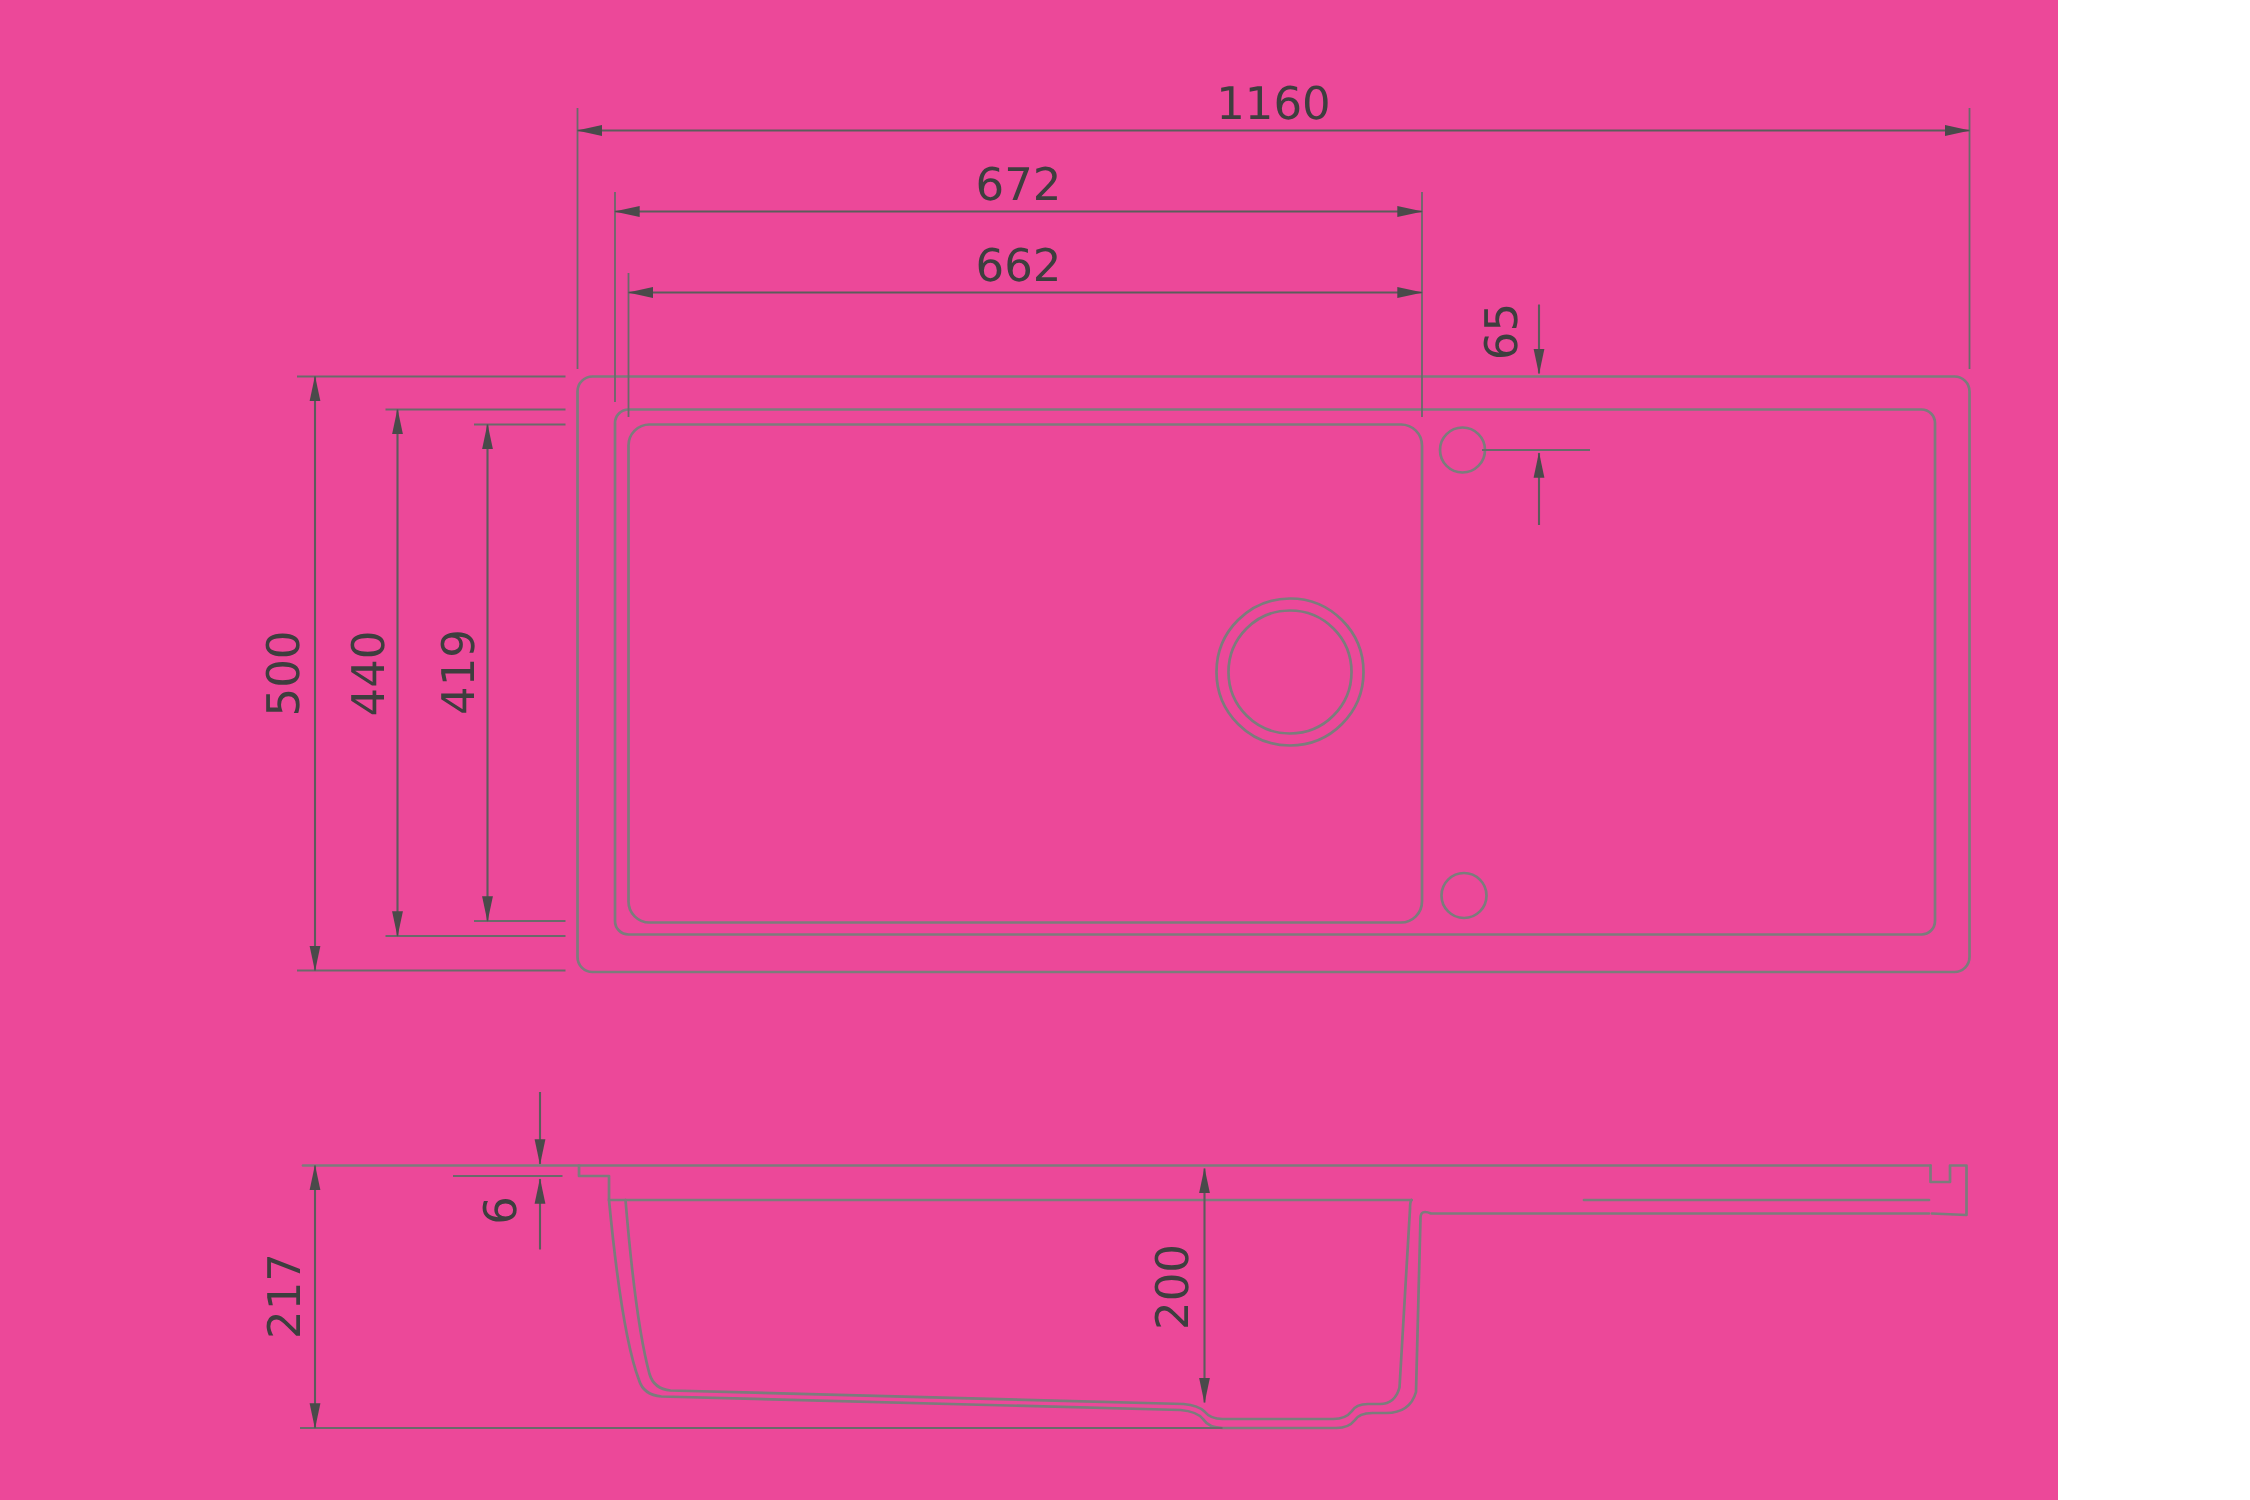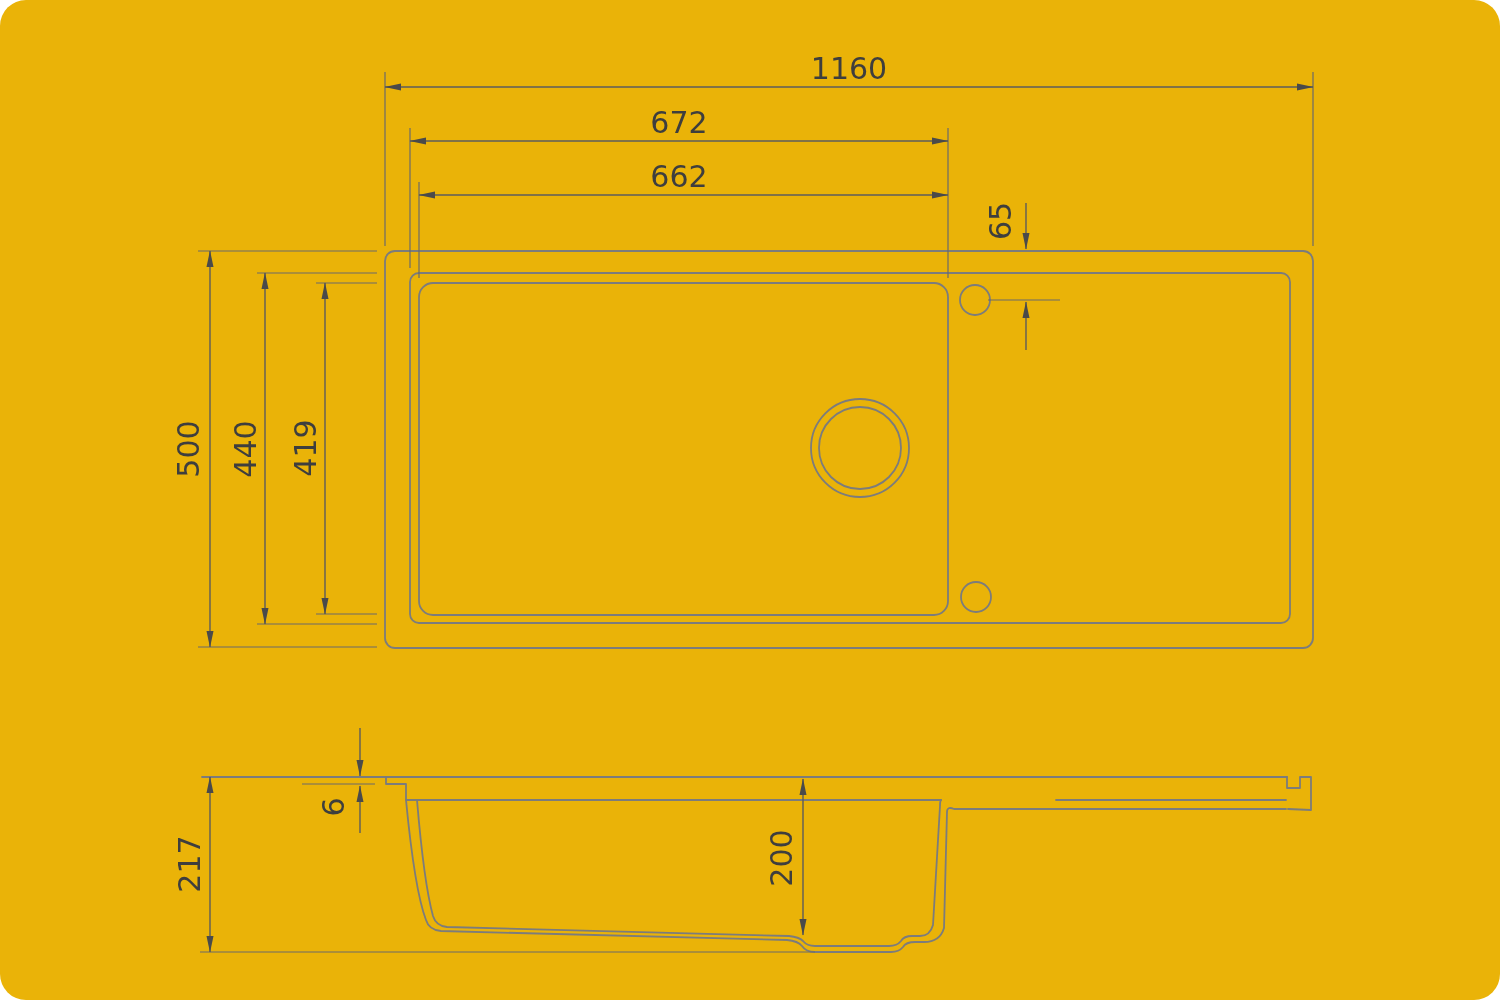--- a/index.html
+++ b/index.html
@@ -1,16 +1,16 @@
 <!DOCTYPE html>
 <html><head>
 <meta charset="utf-8">
 <style>
   html,body{margin:0;padding:0;background:#ffffff;}
-  .stage{width:1500px;height:1000px;position:relative;background:#eab308;overflow:hidden;border-radius:26px;}
+  .stage{width:1372px;height:1000px;position:relative;background:#ec4899;overflow:hidden;}
   svg{display:block;}
   svg text{
     font-family:"DejaVu Sans","Liberation Sans",sans-serif;
     font-size:30px;
     fill:#3e3e3e;
   }
   .geo{stroke:#7c7c7c;stroke-width:1.8;fill:none;stroke-linejoin:round;stroke-linecap:round;}
   .dim{stroke:#5c5c5c;stroke-width:1.4;fill:none;}
   .ext{stroke:#6a6a6a;stroke-width:1.2;fill:none;}
 </style>

